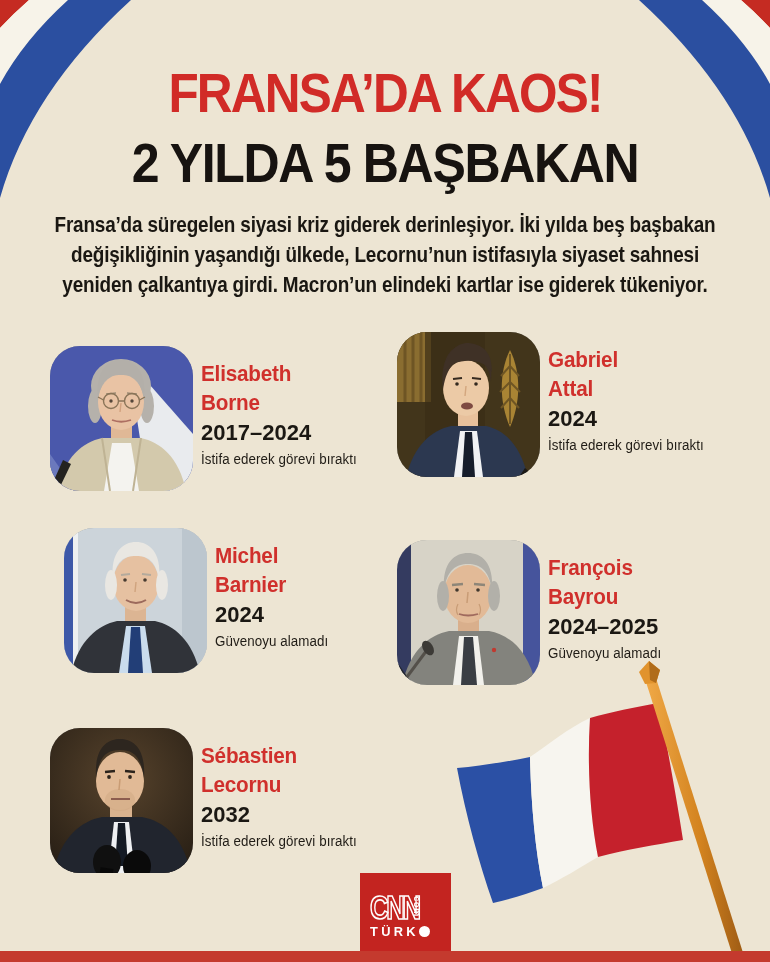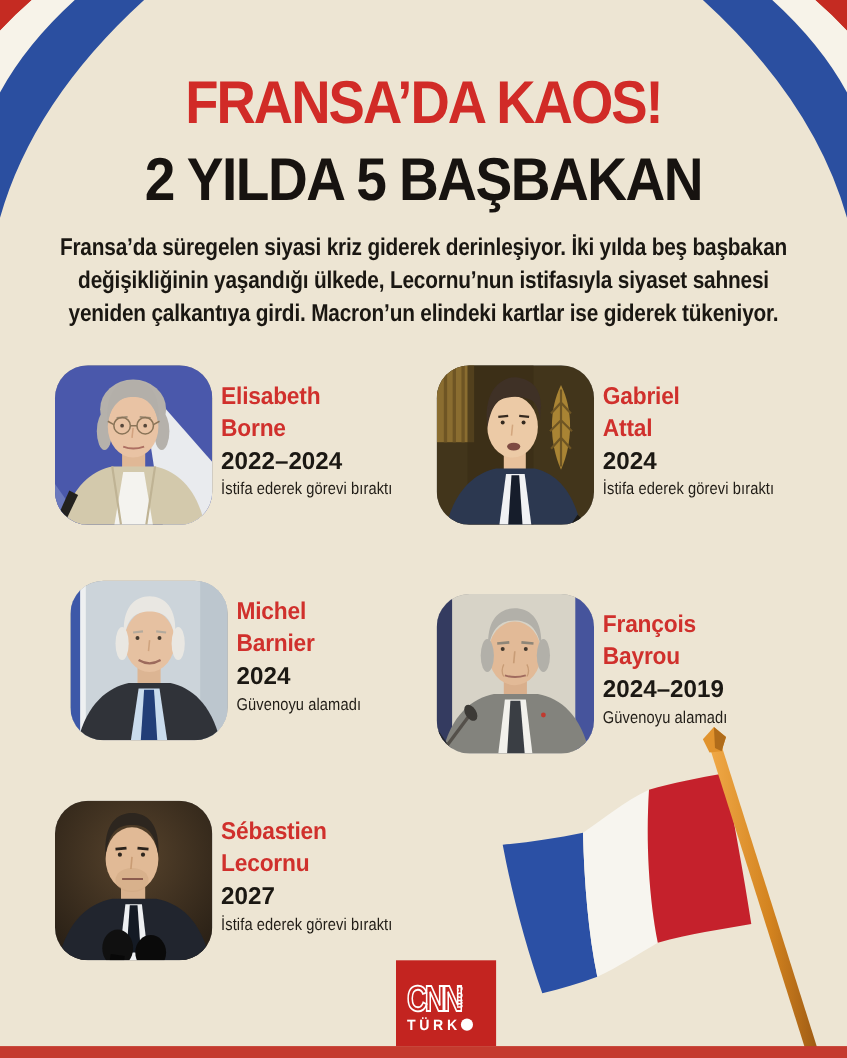--- a/index.html
+++ b/index.html
@@ -83,21 +83,21 @@
 
   <div class="title1">FRANSA’DA KAOS!</div>
   <div class="title2">2 YILDA 5 BAŞBAKAN</div>
 
   <div class="intro">
     <div>Fransa’da süregelen siyasi kriz giderek derinleşiyor. İki yılda beş başbakan</div>
     <div>değişikliğinin yaşandığı ülkede, Lecornu’nun istifasıyla siyaset sahnesi</div>
     <div>yeniden çalkantıya girdi. Macron’un elindeki kartlar ise giderek tükeniyor.</div>
   </div>
 
-  <div class="card" style="left:50px;top:332px">
+  <div class="card" style="left:50px;top:346px">
     <div class="photo">
       <svg width="143" height="145" viewBox="0 0 143 145">
         <rect width="143" height="145" fill="#4a58ab"></rect>
         <polygon points="78,14 143,88 143,145 98,145" fill="#e9ebee"></polygon>
         <polygon points="0,108 26,145 0,145" fill="#6b79bd"></polygon>
         <ellipse cx="71" cy="40" rx="30" ry="27" fill="#b5b1ab"></ellipse>
         <ellipse cx="45" cy="60" rx="7" ry="17" fill="#b5b1ab"></ellipse>
         <ellipse cx="97" cy="60" rx="7" ry="17" fill="#b5b1ab"></ellipse>
         <rect x="61" y="76" width="21" height="22" fill="#e0b896"></rect>
         <path d="M7,145 C14,111 33,96 52,92 L91,92 C110,96 129,111 136,145 Z" fill="#d3c9ac"></path>
@@ -114,21 +114,21 @@
         <circle cx="61" cy="55" r="1.7" fill="#55463a"></circle>
           <circle cx="82" cy="55" r="1.7" fill="#55463a"></circle>
         <path d="M71,57 L70,66" stroke="#d2a27f" stroke-width="1.4"></path>
         <path d="M62,74 Q71,77.5 81,74" stroke="#ad6f62" stroke-width="1.8" fill="none"></path>
         <polygon points="0,143 13,114 21,118 8,145 0,145" fill="#23221f"></polygon>
       </svg>
     </div>
     <div class="info">
       <div class="name">Elisabeth</div>
       <div class="name">Borne</div>
-      <div class="years">2022–2024</div>
+      <div class="years">2017–2024</div>
       <div class="status">İstifa ederek görevi bıraktı</div>
     </div>
   </div>
 
   <div class="card" style="left:397px;top:332px">
     <div class="photo">
       <svg width="143" height="145" viewBox="0 0 143 145">
         <rect width="143" height="145" fill="#42351b"></rect>
         <rect x="0" y="0" width="34" height="70" fill="#8a6d30"></rect>
         <path d="M8,0 L8,70 M16,0 L16,70 M24,0 L24,70" stroke="#6e5524" stroke-width="3"></path>
@@ -211,21 +211,21 @@
         <path d="M61,64 Q58,70 61,75 M82,64 Q85,70 82,75" stroke="#c89c76" stroke-width="1.2" fill="none"></path>
         <path d="M62,74 Q71,77 81,74" stroke="#a06b5e" stroke-width="1.8" fill="none"></path>
         <polygon points="0,122 16,145 0,145" fill="#22252b"></polygon>
         <path d="M4,145 L30,110" stroke="#54504a" stroke-width="3"></path>
         <ellipse cx="31" cy="108" rx="5" ry="8" transform="rotate(-32 31 108)" fill="#3c3a36"></ellipse>
       </svg>
     </div>
     <div class="info">
       <div class="name">François</div>
       <div class="name">Bayrou</div>
-      <div class="years">2024–2019</div>
+      <div class="years">2024–2025</div>
       <div class="status">Güvenoyu alamadı</div>
     </div>
   </div>
 
   <div class="card" style="left:50px;top:728px">
     <div class="photo">
       <svg width="143" height="145" viewBox="0 0 143 145">
         <defs>
           <radialGradient id="bg5" cx="50%" cy="35%" r="75%">
             <stop offset="0%" stop-color="#57432c"></stop>
@@ -246,21 +246,21 @@
         <path d="M70,51 L69,62" stroke="#c99c74" stroke-width="1.5"></path>
         <path d="M61,71 L80,71" stroke="#8c5c4e" stroke-width="1.8"></path>
         <ellipse cx="57" cy="134" rx="14" ry="17" fill="#101010"></ellipse>
         <ellipse cx="87" cy="138" rx="14" ry="16" fill="#0a0a0a"></ellipse>
         <rect x="50" y="140" width="13" height="8" fill="#080808" transform="rotate(8 56 144)"></rect>
       </svg>
     </div>
     <div class="info">
       <div class="name">Sébastien</div>
       <div class="name">Lecornu</div>
-      <div class="years">2027</div>
+      <div class="years">2032</div>
       <div class="status">İstifa ederek görevi bıraktı</div>
     </div>
   </div>
 
   <svg class="flag" width="330" height="312" viewBox="0 0 330 312">
     <defs>
       <linearGradient id="poleGrad" x1="0" y1="0" x2="1" y2="0">
         <stop offset="0%" stop-color="#f0a947"></stop>
         <stop offset="55%" stop-color="#d3831f"></stop>
         <stop offset="100%" stop-color="#9c5a14"></stop>

